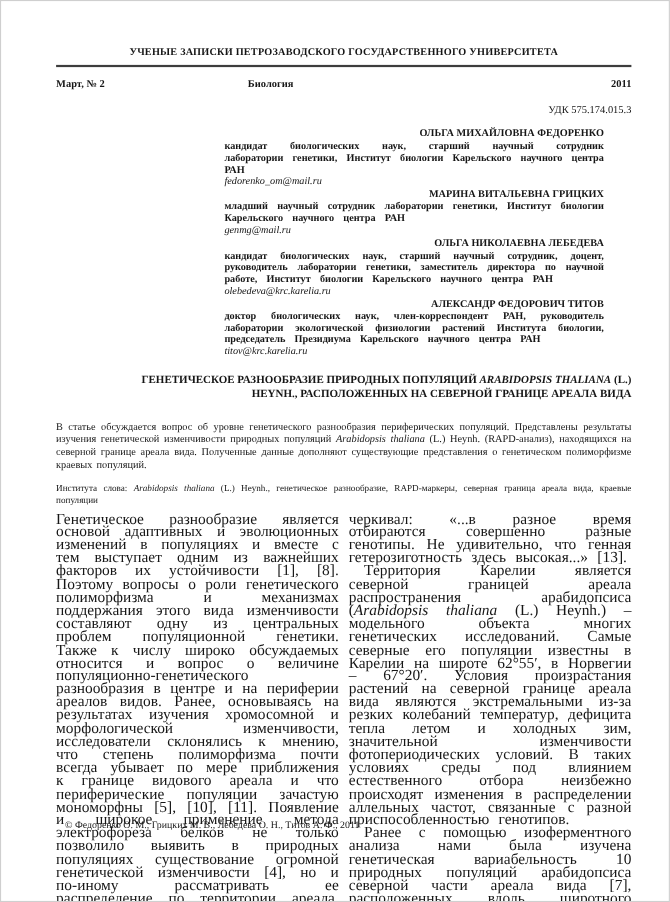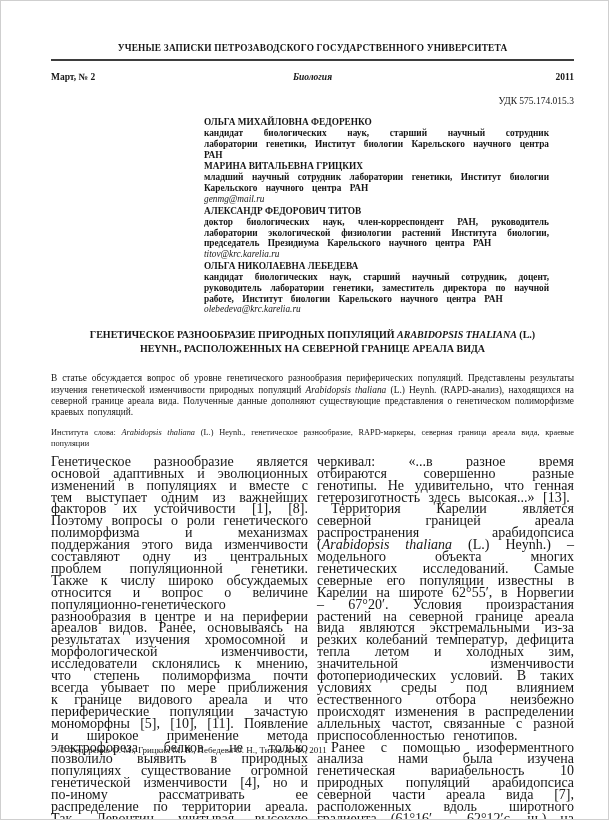--- a/index.html
+++ b/index.html
@@ -15,33 +15,33 @@
     overflow: hidden;
     hyphens: none;
   }
   .journal-title {
     font-size: 9.3px; font-weight: bold; text-align: center;
     letter-spacing: 0.2px; line-height: 11px;
   }
   .header-rule { height: 2px; background: #3d3d3d; margin-top: 5px; }
   .issue-row { display: flex; margin-top: 11px; font-size: 9.5px; font-weight: bold; line-height: 11px; }
   .issue-row > span { flex: 1; }
-  .issue-center { text-align: center; font-style: italic; }
+  .issue-center { text-align: left; }
   .issue-right { text-align: right; }
   .udc { text-align: right; font-size: 9.5px; margin-top: 13px; line-height: 11px; }
 
   .authors { width: 345px; margin: 10px 25px 0 auto; }
   .author { margin-bottom: 1px; }
-  .author-name { font-size: 9.3px; font-weight: bold; line-height: 11px; }
+  .author-name { font-size: 9.3px; font-weight: bold; text-align: right; line-height: 11px; }
   .author-desc { font-size: 9.3px; text-align: justify; line-height: 10.8px; word-spacing: 6px; font-weight: bold; }
   .author-email { font-size: 9.3px; font-style: italic; line-height: 10.8px; }
 
   .article-title {
     margin: 13px 0 0 0; font-size: 10px; font-weight: bold;
-    text-align: center; line-height: 13.5px;
+    text-align: right; line-height: 13.5px;
   }
   .article-title .species { font-style: italic; }
 
   .abstract {
     margin-top: 18px; font-size: 9.4px; text-align: justify;
     line-height: 11.4px; word-spacing: 1.5px;
   }
   .abstract .species { font-style: italic; }
 
   .keywords {
@@ -74,35 +74,36 @@
     <span class="issue-center">Биология</span>
     <span class="issue-right">2011</span>
   </div>
 
   <div class="udc">УДК 575.174.015.3</div>
 
   <div class="authors">
     <div class="author">
       <div class="author-name">ОЛЬГА МИХАЙЛОВНА ФЕДОРЕНКО</div>
       <div class="author-desc">кандидат биологических наук, старший научный сотрудник лаборатории генетики, Институт биологии Карельского научного центра РАН</div>
+      <div class="author-email">fedorenko_om@mail.ru</div>
     </div>
     <div class="author">
       <div class="author-name">МАРИНА ВИТАЛЬЕВНА ГРИЦКИХ</div>
       <div class="author-desc">младший научный сотрудник лаборатории генетики, Институт биологии Карельского научного центра РАН</div>
       <div class="author-email">genmg@mail.ru</div>
     </div>
     <div class="author">
+      <div class="author-name">ОЛЬГА НИКОЛАЕВНА ЛЕБЕДЕВА</div>
+      <div class="author-desc">кандидат биологических наук, старший научный сотрудник, доцент, руководитель лаборатории генетики, заместитель директора по научной работе, Институт биологии Карельского научного центра РАН</div>
+      <div class="author-email">olebedeva@krc.karelia.ru</div>
+    </div>
+    <div class="author">
       <div class="author-name">АЛЕКСАНДР ФЕДОРОВИЧ ТИТОВ</div>
       <div class="author-desc">доктор биологических наук, член-корреспондент РАН, руководитель лаборатории экологической физиологии растений Института биологии, председатель Президиума Карельского научного центра РАН</div>
       <div class="author-email">titov@krc.karelia.ru</div>
-    </div>
-    <div class="author">
-      <div class="author-name">ОЛЬГА НИКОЛАЕВНА ЛЕБЕДЕВА</div>
-      <div class="author-desc">кандидат биологических наук, старший научный сотрудник, доцент, руководитель лаборатории генетики, заместитель директора по научной работе, Институт биологии Карельского научного центра РАН</div>
-      <div class="author-email">olebedeva@krc.karelia.ru</div>
     </div>
   </div>
 
   <h1 class="article-title">
     <span><span>ГЕНЕТИЧЕСКОЕ РАЗНООБРАЗИЕ ПРИРОДНЫХ ПОПУЛЯЦИЙ </span><span class="species">ARABIDOPSIS THALIANA</span><span> (L.)</span></span><br>
     <span>HEYNH., РАСПОЛОЖЕННЫХ НА СЕВЕРНОЙ ГРАНИЦЕ АРЕАЛА ВИДА</span>
   </h1>
 
   <div class="abstract"><span>В статье обсуждается вопрос об уровне генетического разнообразия периферических популяций. Представлены результаты изучения генетической изменчивости природных популяций </span><span class="species">Arabidopsis thaliana</span><span> (L.) Heynh. (RAPD-анализ), находящихся на северной границе ареала вида. Полученные данные дополняют существующие представления о генетическом полиморфизме краевых популяций.</span></div>
 

